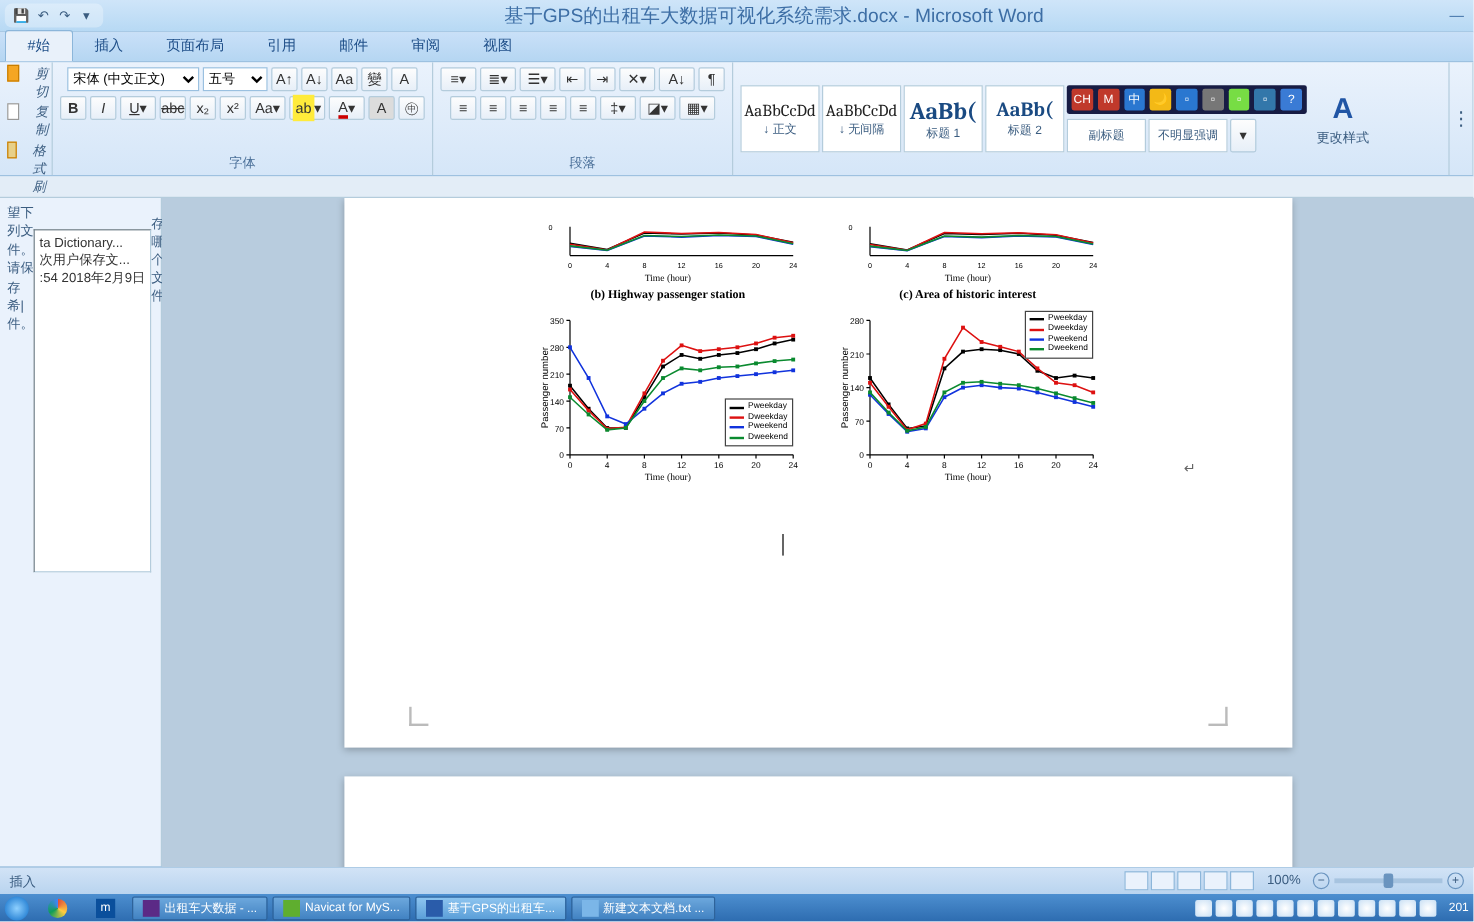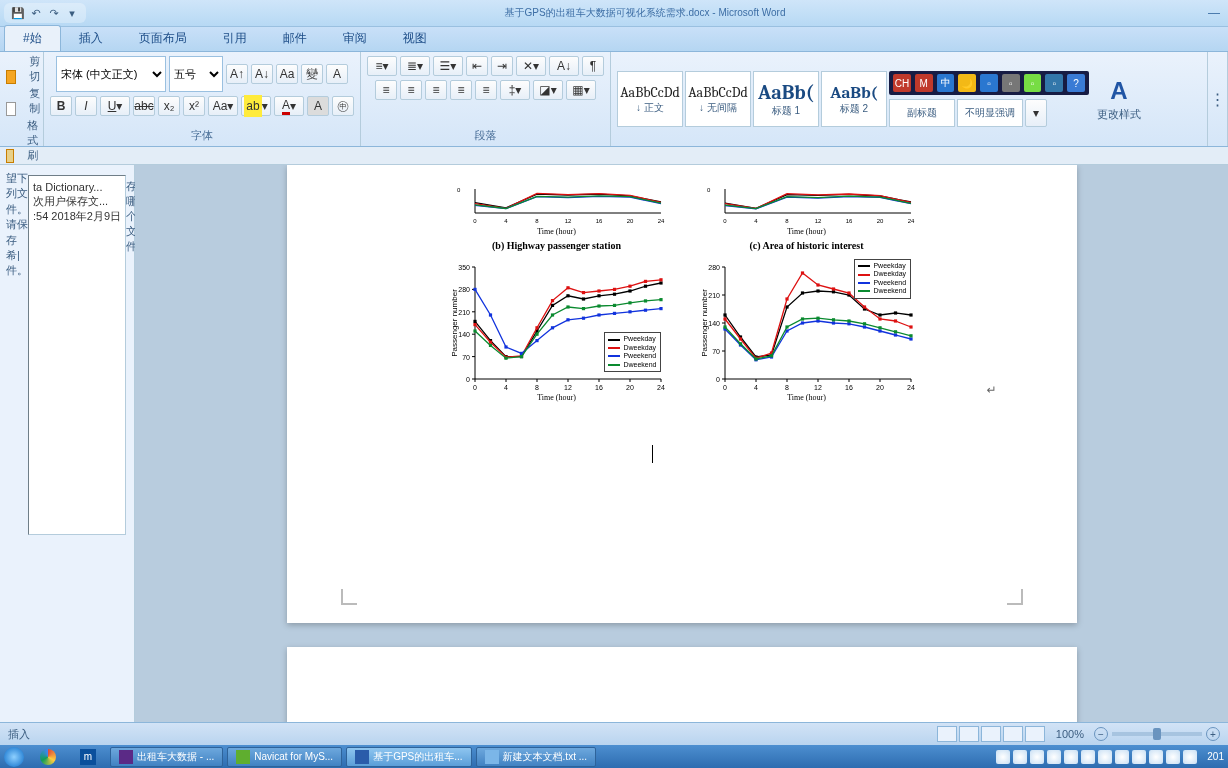--- a/index.html
+++ b/index.html
@@ -2,44 +2,44 @@
 <html><head>
 <meta charset="utf-8">
 <style>
 * { margin: 0; padding: 0; box-sizing: border-box; font-family: "Microsoft YaHei", sans-serif; }
 body { width: 1228px; height: 768px; background: #eef3fb; overflow: hidden; position: relative; }
 
 
 .titlebar { height: 27px; background: linear-gradient(#cfe5f9, #b7d9f4); display: flex; align-items: center; padding: 0 4px; border-bottom: 1px solid #9ac0e0; }
 .titlebar .qat { display: flex; gap: 2px; background: rgba(255,255,255,0.3); border-radius: 6px; padding: 2px 6px; }
 .titlebar .qat span { width: 16px; height: 16px; display: flex; align-items: center; justify-content: center; font-size: 11px; color: #3b5d80; }
-.titlebar .title { flex: 1; text-align: center; color: #3d6ea5; font-size: 10px; }
+.titlebar .title { flex: 1; text-align: center; color: #3d6ea5; font-size: 16px; }
 .titlebar .winbtn { color: #3d6ea5; font-size: 12px; padding: 0 4px; }
 
 
 .tabs { height: 25px; background: linear-gradient(#c9e0f8, #b5d6f2); display: flex; align-items: flex-end; padding-left: 4px; border-bottom: 1px solid #8cb6da; }
 .tabs .tab { padding: 4px 18px; font-size: 12px; color: #1e4e88; cursor: pointer; }
 .tabs .tab.active { background: #e9f1fa; border: 1px solid #8cb6da; border-bottom: none; border-radius: 3px 3px 0 0; }
 
 
 .ribbon { height: 95px; background: linear-gradient(#eaf2fc, #d5e6f8); display: flex; border-bottom: 1px solid #8cb6da; }
 .group { border-right: 1px solid #b4ccdc; display: flex; flex-direction: column; padding: 2px 4px; }
 .group .body { flex: 1; display: flex; align-items: center; }
 .group .label { height: 16px; text-align: center; font-size: 11px; color: #4a6f98; }
 
 .clipboard { width: 44px; }
 .clipboard .body { flex-direction: column; gap: 2px; font-size: 11px; color: #3b5d80; align-items: flex-start; padding-left: 2px; }
-.clipboard .body div { display:flex; align-items:flex-end; gap:13px; }
+.clipboard .body div { display:flex; align-items:flex-start; gap:13px;font-style:italic; }
 .mini-icon { width:14px; height:14px; display:inline-block; background:#f5a623; border:1px solid #c87d00; }
 .mini-icon.copy { background:#fff; border:1px solid #999; }
 .mini-icon.brush { background:#e8d088; }
 
 .font-group .body { flex-direction: column; gap: 4px; padding: 2px; }
 .row { display: flex; gap: 3px; align-items: center; }
-select { font-size: 11px; height: 36px; border: 1px solid #9ac0e0; background: #fff; }
+select { font-size: 11px; height: 20px; border: 1px solid #9ac0e0; background: #fff; }
 .sq { width: 22px; height: 20px; border: 1px solid #b4ccdc; background: linear-gradient(#fdfdfd,#e7eff8); display: flex; align-items: center; justify-content: center; font-size: 12px; color: #333; cursor: pointer; border-radius: 2px; }
 .sq.wide { width: 30px; }
 
 .para-group .body { flex-direction: column; gap: 4px; padding: 2px; }
 
 .styles-group .body { gap: 2px; padding: 2px; }
 .style-box { width: 66px; height: 56px; border: 1px solid #b4ccdc; display: flex; flex-direction: column; align-items: center; justify-content: center; background: #fff; cursor: pointer; }
 .style-box .prev { font-family: Cambria, serif; color: #222; font-size: 14px; }
 .style-box .prev.big { font-size: 20px; color: #1a4a82; font-weight: bold; }
 .style-box .nm { font-size: 10px; color: #3b5d80; margin-top: 0; text-align: center; }
@@ -58,21 +58,21 @@
 
 .edit-group { width: 20px; display:flex; align-items:center; justify-content:center; color:#3b5d80; font-size:16px; }
 
 
 .ruler { height: 18px; background: #e3edf7; border-bottom: 1px solid #b4ccdc; }
 
 
 .main { position: absolute; top: 165px; bottom: 46px; left: 0; right: 0; display: flex; }
 .sidebar { width: 135px; background: #eaf2fc; border-right: 1px solid #b4ccdc; padding: 6px; font-size: 11px; color: #3b5d80; display:flex; flex-direction:row; }
 .sidebar .msg { line-height: 1.4; }
-.sidebar .whitebox { flex:0 0 auto; background:#fff; border:1px inset #b4ccdc; margin-top:4px; height: 360px; padding:4px; font-size:11px; color:#333; font-family: monospace; line-height:1.3; overflow:hidden; }
+.sidebar .whitebox { flex:0 0 auto; background:#fff; border:1px inset #b4ccdc; margin-top:20px; height: 286px; padding:4px; font-size:11px; color:#333; font-family: monospace; line-height:1.3; overflow:hidden; }
 .sidebar .spacer { flex:1; }
 .sidebar .q { font-size:11px; color:#3b5d80; margin-top:8px; }
 .sidebar .btn { align-self:flex-end; margin-top:6px; padding:2px 10px; font-size:11px; border:1px solid #888; background:linear-gradient(#fdfdfd,#e2e2e2); border-radius:3px; cursor:pointer; }
 
 .doc-area { flex:1; background:#b8ccde; overflow:auto; position:relative; }
 .page { width: 790px; background:#fff; margin: 0 auto 24px auto; box-shadow: 0 2px 6px rgba(0,0,0,0.25); padding: 20px 70px; position:relative; }
 .page1 { height: 458px; }
 .page2 { height: 90px; }
 .pagemark { position:absolute; width:16px; height:16px; border:2px solid #bbb; }
 .pm-bl { bottom:18px; left:54px; border-top:none; border-right:none; }

